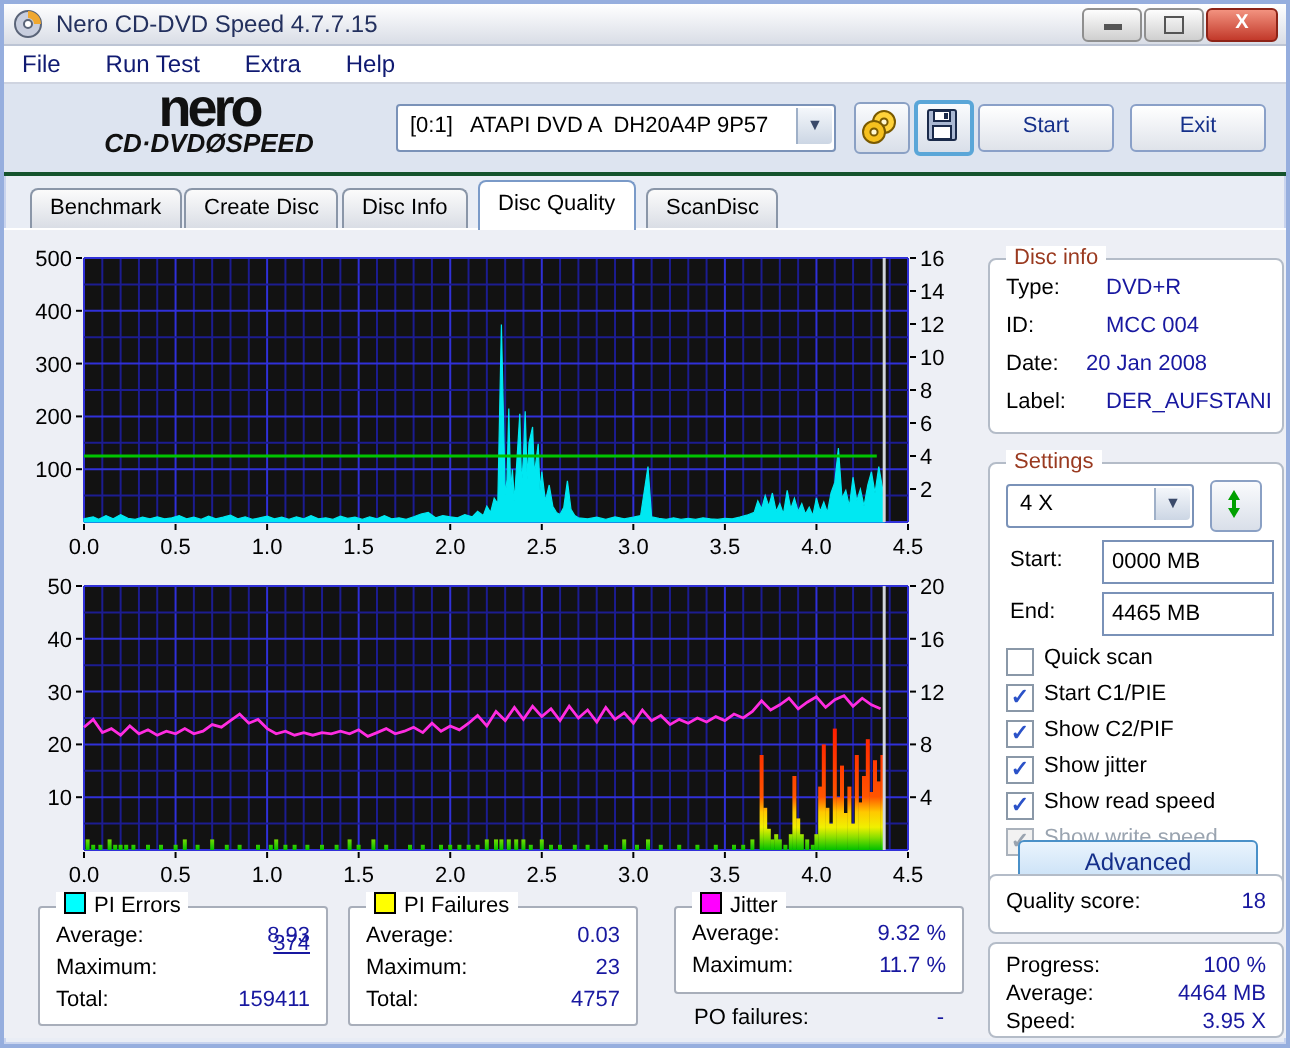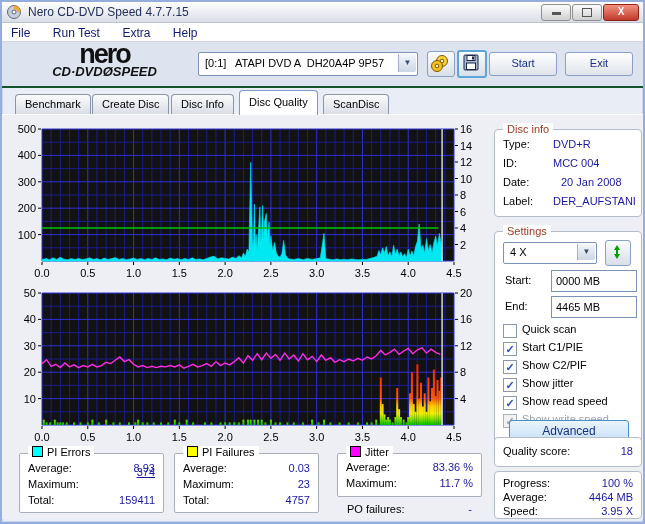--- a/index.html
+++ b/index.html
@@ -467,35 +467,35 @@
       <span class="kv-value kv-right" style="right:8px;top:8px;">0.03</span>
       <span class="kv-label" style="left:8px;top:24px;">Maximum:</span>
       <span class="kv-value kv-right" style="right:8px;top:24px;">23</span>
       <span class="kv-label" style="left:8px;top:40px;">Total:</span>
       <span class="kv-value kv-right" style="right:8px;top:40px;">4757</span>
     </div>
 
     <div class="sbox" style="left:335px;top:338px;width:143px;height:42px;">
       <div class="sbox-title"><span class="swatch" id="sw-jit" style="background: rgb(255, 0, 255);"></span><span>Jitter</span></div>
       <span class="kv-label" style="left:8px;top:7px;">Average:</span>
-      <span class="kv-value kv-right" style="right:8px;top:7px;">83.36 %</span>
+      <span class="kv-value kv-right" style="right:8px;top:7px;">9.32 %</span>
       <span class="kv-label" style="left:8px;top:23px;">Maximum:</span>
       <span class="kv-value kv-right" style="right:8px;top:23px;">11.7 %</span>
     </div>
     <span class="kv-label" style="left:345px;top:388px;">PO failures:</span>
     <span class="kv-value kv-right" style="left:430px;top:388px;width:40px;">-</span>
 
     <div class="gbox" style="left:492px;top:14px;width:146px;height:86px;">
       <div class="gbox-title">Disc info</div>
       <span class="kv-label" style="left:8px;top:8px;">Type:</span>
       <span class="kv-value" style="left:58px;top:8px;">DVD+R</span>
       <span class="kv-label" style="left:8px;top:27px;">ID:</span>
       <span class="kv-value" style="left:58px;top:27px;">MCC 004</span>
       <span class="kv-label" style="left:8px;top:46px;">Date:</span>
-      <span class="kv-value" style="left:66px;top:46px;text-align:right;">20 Jan 2008</span>
+      <span class="kv-value" style="left:48px;top:46px;text-align:right;">20 Jan 2008</span>
       <span class="kv-label" style="left:8px;top:65px;">Label:</span>
       <span class="kv-value" style="left:58px;top:65px;max-width:84px;overflow:hidden;display:inline-block;">DER_AUFSTANI</span>
     </div>
 
     <div class="gbox" style="left:492px;top:116px;width:146px;height:218px;">
       <div class="gbox-title">Settings</div>
       <div class="combo" style="left:8px;top:10px;width:92px;height:20px;">
         <span class="combo-text" style="top:3px;">4 X</span>
         <div class="combo-arrow" style="height:16px;line-height:16px;">▼</div>
       </div>

